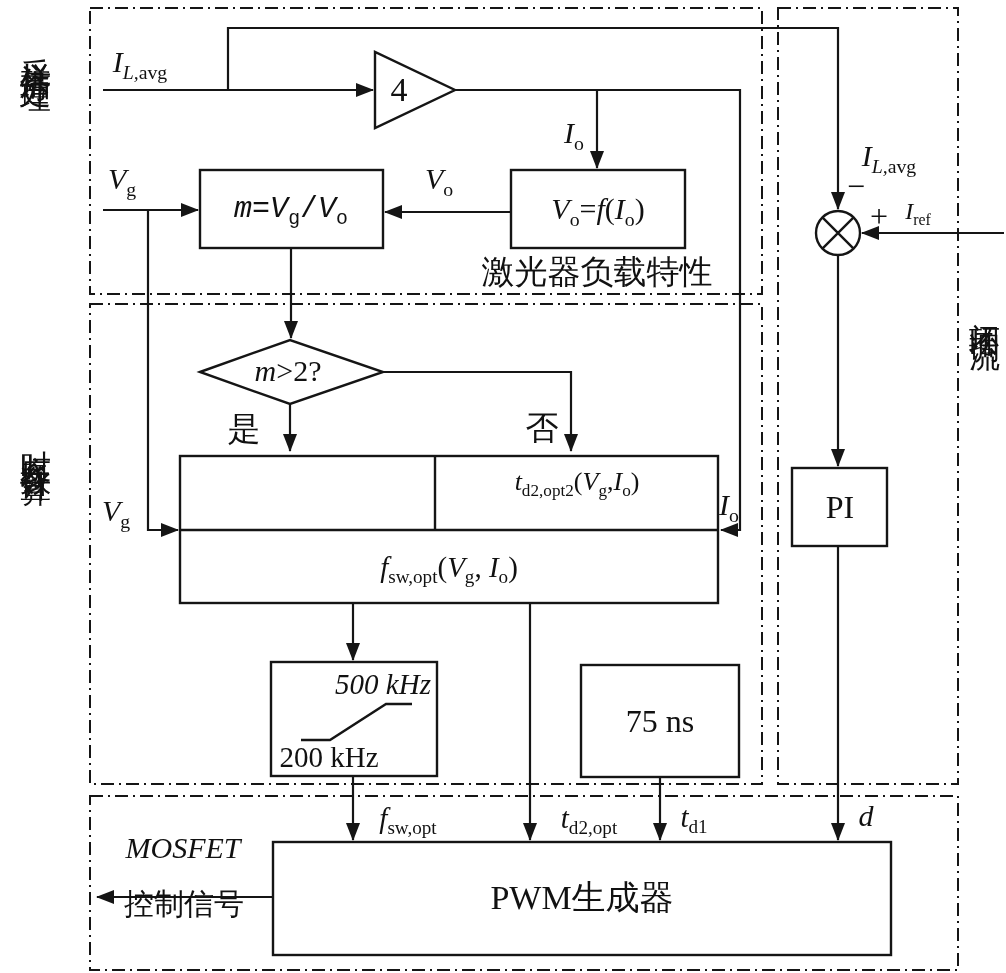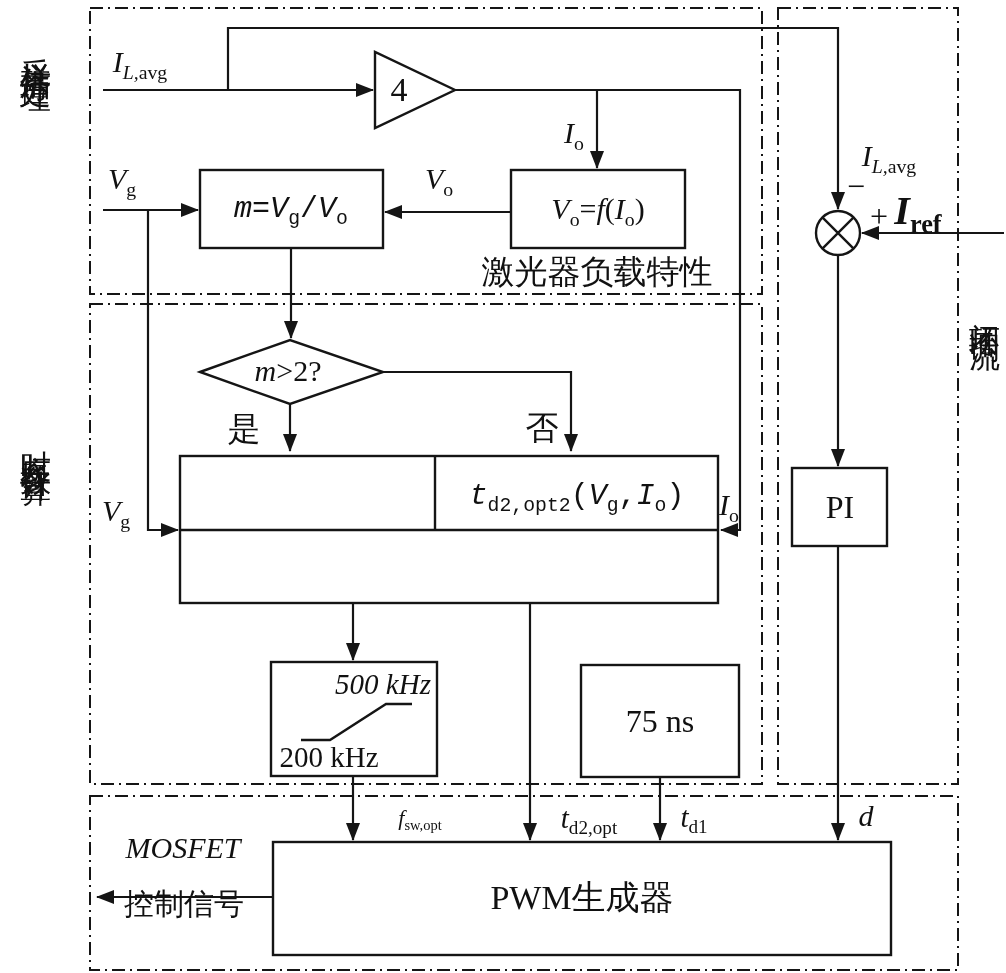--- a/index.html
+++ b/index.html
@@ -78,34 +78,35 @@
   <div class="lbl" style="left:399px;top:90px;font-size:34px;">4</div>
   <div class="lbl" style="left:291px;top:209px;font-size:30px;font-family:Liberation Mono, monospace;"><span class="it">m</span><span>=</span><span class="it">V</span><sub>g</sub><span>/</span><span class="it">V</span><sub>o</sub></div>
   <div class="lbl" style="left:439px;top:179px;font-size:30px;"><span class="it">V</span><sub>o</sub></div>
   <div class="lbl" style="left:574px;top:133px;font-size:30px;"><span class="it">I</span><sub>o</sub></div>
   <div class="lbl" style="left:598px;top:209px;font-size:30px;"><span class="it">V</span><sub>o</sub><span>=</span><span class="it">f</span><span>(</span><span class="it">I</span><sub>o</sub><span>)</span></div>
   <div class="lbl" style="left:597px;top:272px;font-size:33px;">激光器负载特性</div>
 
   <div class="lbl" style="left:288px;top:371px;font-size:30px;"><span class="it">m</span><span>&gt;2?</span></div>
   <div class="lbl" style="left:244px;top:429px;font-size:33px;">是</div>
   <div class="lbl" style="left:542px;top:428px;font-size:33px;">否</div>
-  <div class="lbl" style="left:577px;top:496px;font-size:30px;font-family:Liberation Mono, monospace;"><span class="it">t</span><sub>d2,opt2</sub><span>(</span><span class="it">V</span><sub>g</sub><span>,</span><span class="it">I</span><sub>o</sub><span>)</span></div>
+  <div class="lbl" style="left:577px;top:482px;font-size:26px;"><span class="it">t</span><sub>d2,opt2</sub><span>(</span><span class="it">V</span><sub>g</sub><span>,</span><span class="it">I</span><sub>o</sub><span>)</span></div>
+  <div class="lbl" style="left:449px;top:567px;font-size:29px;"><span class="it">f</span><sub>sw,opt</sub><span>(</span><span class="it">V</span><sub>g</sub><span>, </span><span class="it">I</span><sub>o</sub><span>)</span></div>
   <div class="lbl" style="left:116px;top:511px;font-size:30px;"><span class="it">V</span><sub>g</sub></div>
   <div class="lbl" style="left:729px;top:505px;font-size:30px;"><span class="it">I</span><sub>o</sub></div>
   <div class="lbl" style="left:383px;top:684px;font-size:29px;font-style:italic;">500 kHz</div>
   <div class="lbl" style="left:329px;top:757px;font-size:29px;">200 kHz</div>
   <div class="lbl" style="left:660px;top:721px;font-size:32px;">75 ns</div>
 
   <div class="lbl" style="left:889px;top:156px;font-size:30px;"><span class="it">I</span><sub class="it">L,</sub><sub>avg</sub></div>
   <div class="lbl" style="left:856px;top:186px;font-size:32px;">−</div>
   <div class="lbl" style="left:879px;top:216px;font-size:32px;">+</div>
-  <div class="lbl" style="left:918px;top:211px;font-size:40px;font-weight:bold;"><span class="it">I</span><sub>ref</sub></div>
+  <div class="lbl" style="left:918px;top:211px;font-size:24px;"><span class="it">I</span><sub>ref</sub></div>
   <div class="lbl" style="left:840px;top:507px;font-size:32px;">PI</div>
 
-  <div class="lbl" style="left:420px;top:818px;font-size:22px;"><span class="it">f</span><sub>sw,opt</sub></div>
+  <div class="lbl" style="left:408px;top:818px;font-size:29px;"><span class="it">f</span><sub>sw,opt</sub></div>
   <div class="lbl" style="left:589px;top:818px;font-size:29px;"><span class="it">t</span><sub>d2,opt</sub></div>
   <div class="lbl" style="left:694px;top:817px;font-size:29px;"><span class="it">t</span><sub>d1</sub></div>
   <div class="lbl" style="left:866px;top:816px;font-size:30px;"><span class="it">d</span></div>
   <div class="lbl" style="left:183px;top:848px;font-size:30px;font-style:italic;">MOSFET</div>
   <div class="lbl" style="left:184px;top:868px;font-size:30px;margin-top:36px;">控制信号</div>
   <div class="lbl" style="left:582px;top:898px;font-size:34px;">PWM生成器</div>
 
 </div>
 
 </body></html>

